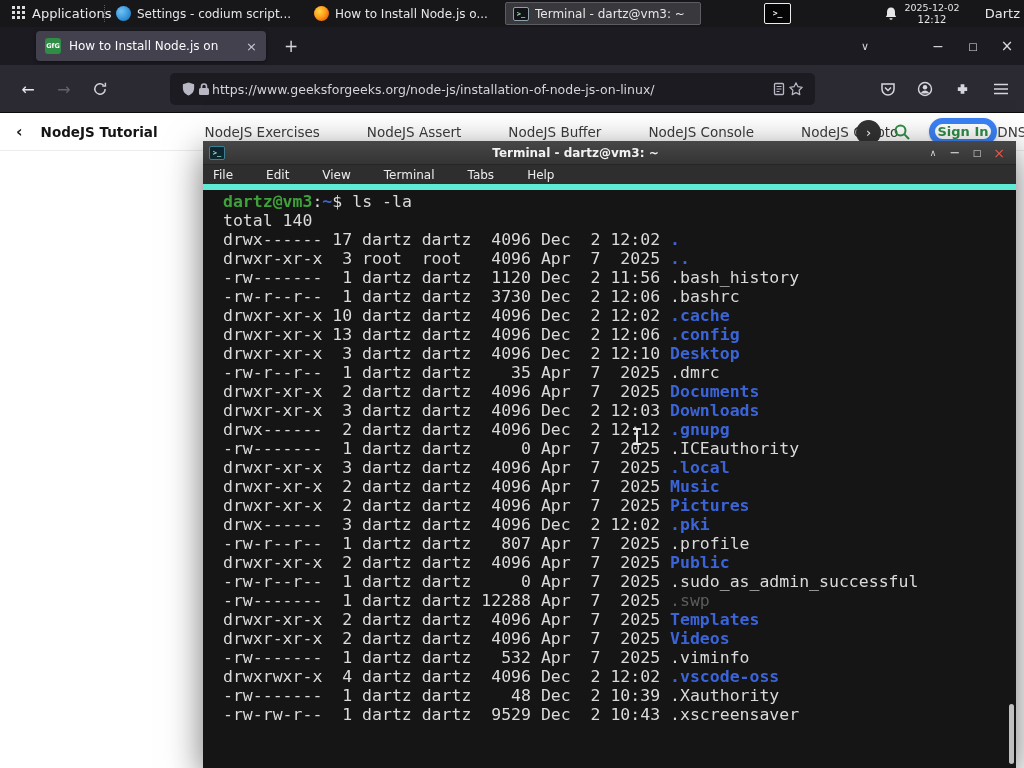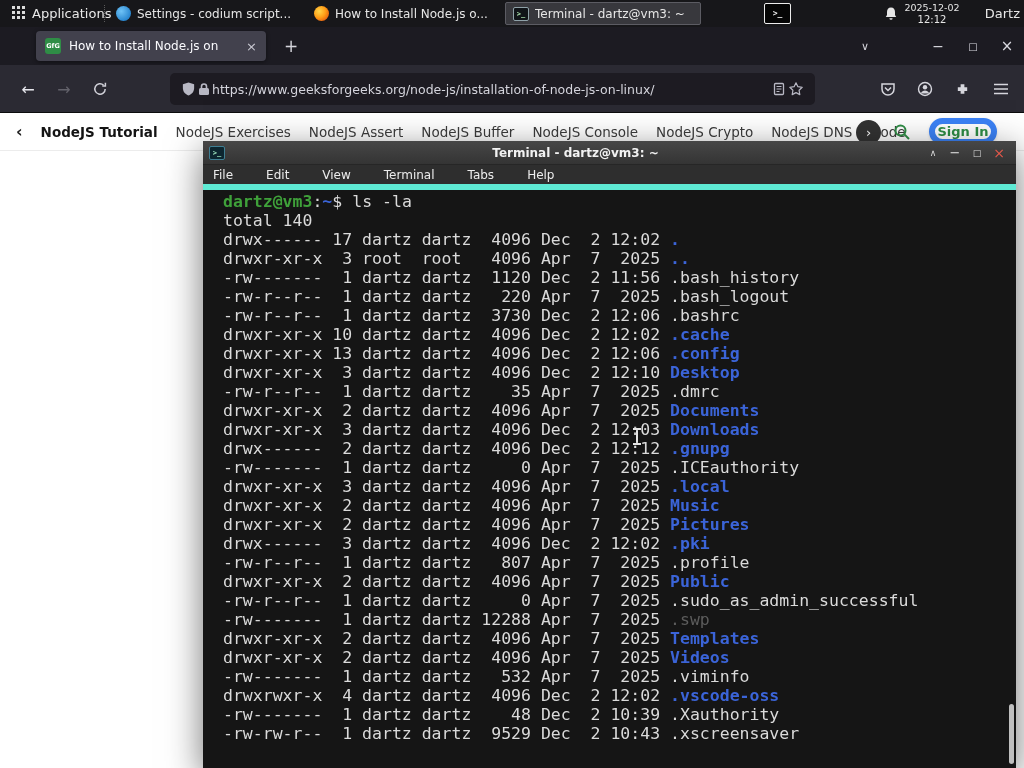--- a/index.html
+++ b/index.html
@@ -62,21 +62,21 @@
   .u-ic { display:flex; align-items:center; flex:0 0 auto; cursor:pointer; }
   .ibtn { position:absolute; top:10px; width:28px; height:28px; display:flex; align-items:center; justify-content:center; cursor:pointer; }
   .p1 { left:874px; } .p2 { left:911px; } .p3 { left:948px; } .p4 { left:987px; }
 
   
   .pagebg { position:absolute; top:151px; left:0; right:0; bottom:0; background:#ffffff; }
   .sitenav { position:absolute; top:113px; left:0; right:0; height:38px; background:#fff; border-bottom:1px solid #ececec;
              display:flex; align-items:center; gap:18px; padding-left:16px; font-size:13.5px; color:#3c3c3c; z-index:3; }
   .sn-chev { font-size:16px; font-weight:bold; color:#222; cursor:pointer; }
   .sn-active { font-weight:bold; color:#141414; white-space:nowrap; cursor:pointer; }
-  .sn-link { white-space:nowrap; cursor:pointer; }
+  .sn-link { white-space:nowrap; cursor:pointer;margin-left:29px; }
   .sn-circle { position:absolute; left:856px; top:7px; width:25px; height:25px; border-radius:50%; background:#333;
                color:#fff; display:flex; align-items:center; justify-content:center; font-size:13px; cursor:pointer; }
   .sn-search { position:absolute; left:893px; top:10px; cursor:pointer; }
   .sn-signin { position:absolute; left:929px; top:5px; width:68px; height:27px; background:#fff; border:6px solid #3b82f6;
                border-radius:15px; box-shadow:0 1px 3px rgba(0,0,0,.14); color:#2f8d46; font-weight:bold; font-size:13px;
                display:flex; align-items:center; justify-content:center; cursor:pointer; }
 
   
   .terminal { position:absolute; left:203px; top:141px; width:813px; height:627px; background:#151515; z-index:15;
               display:flex; flex-direction:column; box-shadow:0 10px 34px rgba(0,0,0,.55); }
@@ -260,21 +260,20 @@
       <span class="t-mitem">Tabs</span>
       <span class="t-mitem">Help</span>
     </div>
     <div class="t-body">
       <div class="tline"><span class="p-user">dartz@vm3</span><span>:</span><span class="p-path">~</span><span>$</span><span class="cmd">ls -la</span></div>
       <div class="tline">total 140</div>
       <div>
           <div class="tline"><span>drwx------ 17 dartz dartz  4096 Dec  2 12:02 </span><span class="n-dir">.</span></div>
           <div class="tline"><span>drwxr-xr-x  3 root  root   4096 Apr  7  2025 </span><span class="n-dir">..</span></div>
           <div class="tline"><span>-rw-------  1 dartz dartz  1120 Dec  2 11:56 </span><span class="n-file">.bash_history</span></div>
-          <div class="tline"><span>-rw-r--r--  1 dartz dartz   220 Apr  7  2025 </span><span class="n-file">.bash_logout</span></div>
           <div class="tline"><span>-rw-r--r--  1 dartz dartz  3730 Dec  2 12:06 </span><span class="n-file">.bashrc</span></div>
           <div class="tline"><span>drwxr-xr-x 10 dartz dartz  4096 Dec  2 12:02 </span><span class="n-dir">.cache</span></div>
           <div class="tline"><span>drwxr-xr-x 13 dartz dartz  4096 Dec  2 12:06 </span><span class="n-dir">.config</span></div>
           <div class="tline"><span>drwxr-xr-x  3 dartz dartz  4096 Dec  2 12:10 </span><span class="n-dir">Desktop</span></div>
           <div class="tline"><span>-rw-r--r--  1 dartz dartz    35 Apr  7  2025 </span><span class="n-file">.dmrc</span></div>
           <div class="tline"><span>drwxr-xr-x  2 dartz dartz  4096 Apr  7  2025 </span><span class="n-dir">Documents</span></div>
           <div class="tline"><span>drwxr-xr-x  3 dartz dartz  4096 Dec  2 12:03 </span><span class="n-dir">Downloads</span></div>
           <div class="tline"><span>drwx------  2 dartz dartz  4096 Dec  2 12:12 </span><span class="n-dir">.gnupg</span></div>
           <div class="tline"><span>-rw-------  1 dartz dartz     0 Apr  7  2025 </span><span class="n-file">.ICEauthority</span></div>
           <div class="tline"><span>drwxr-xr-x  3 dartz dartz  4096 Apr  7  2025 </span><span class="n-dir">.local</span></div>

